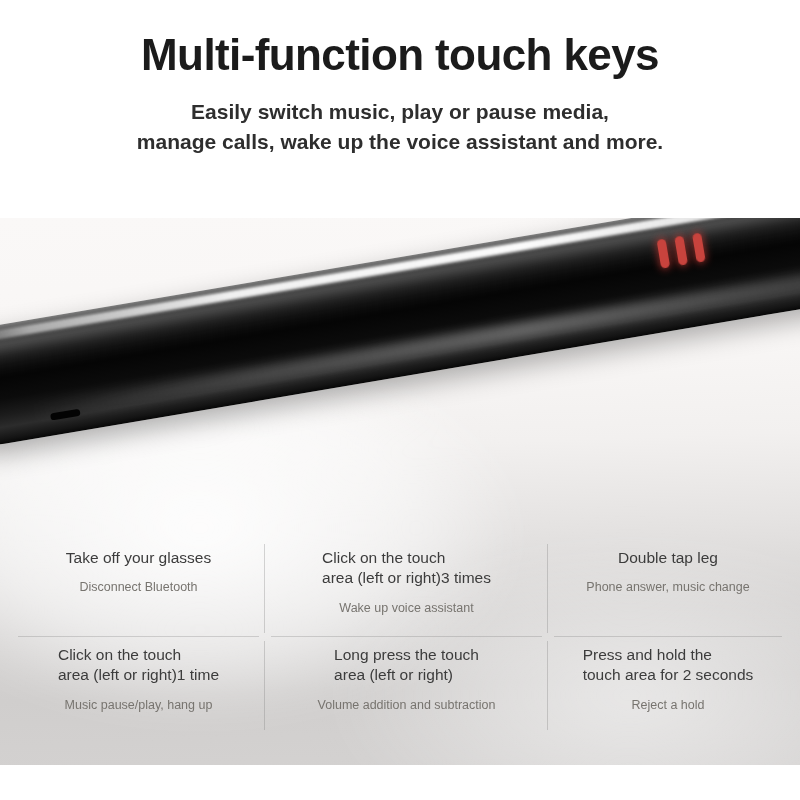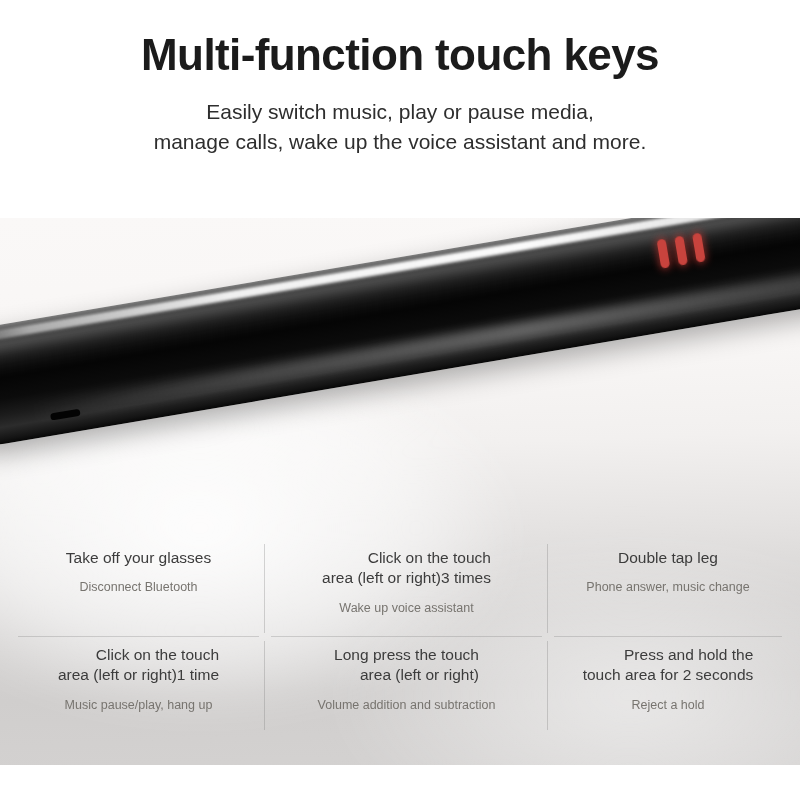--- a/index.html
+++ b/index.html
@@ -36,21 +36,21 @@
     font-size: 44px;
     font-weight: bold;
     letter-spacing: -0.6px;
     color: #1b1b1b;
     line-height: 1.15;
   }
   .subtitle {
     margin: 0;
     padding-top: 16px;
     font-size: 21px;
-    font-weight: normal;
+    font-weight: bold;
     color: #2e2e2e;
     line-height: 1.45;
   }
   .subtitle-line { display: block; }
 
   
   .photo {
     position: absolute;
     left: 0;
     top: 218px;
@@ -235,21 +235,21 @@
     left: 6px;
     right: 6px;
     bottom: 0;
     height: 1px;
     background: rgba(120,120,120,0.28);
   }
   .cell-title {
     font-size: 15.5px;
     color: #3c3c3c;
     line-height: 1.32;
-    text-align: right;
+    text-align: left;
     max-width: 230px;
   }
   .cell-sub {
     margin-top: 11px;
     font-size: 12.5px;
     color: #77746f;
     line-height: 1.3;
     text-align: center;
     max-width: 240px;
   }

